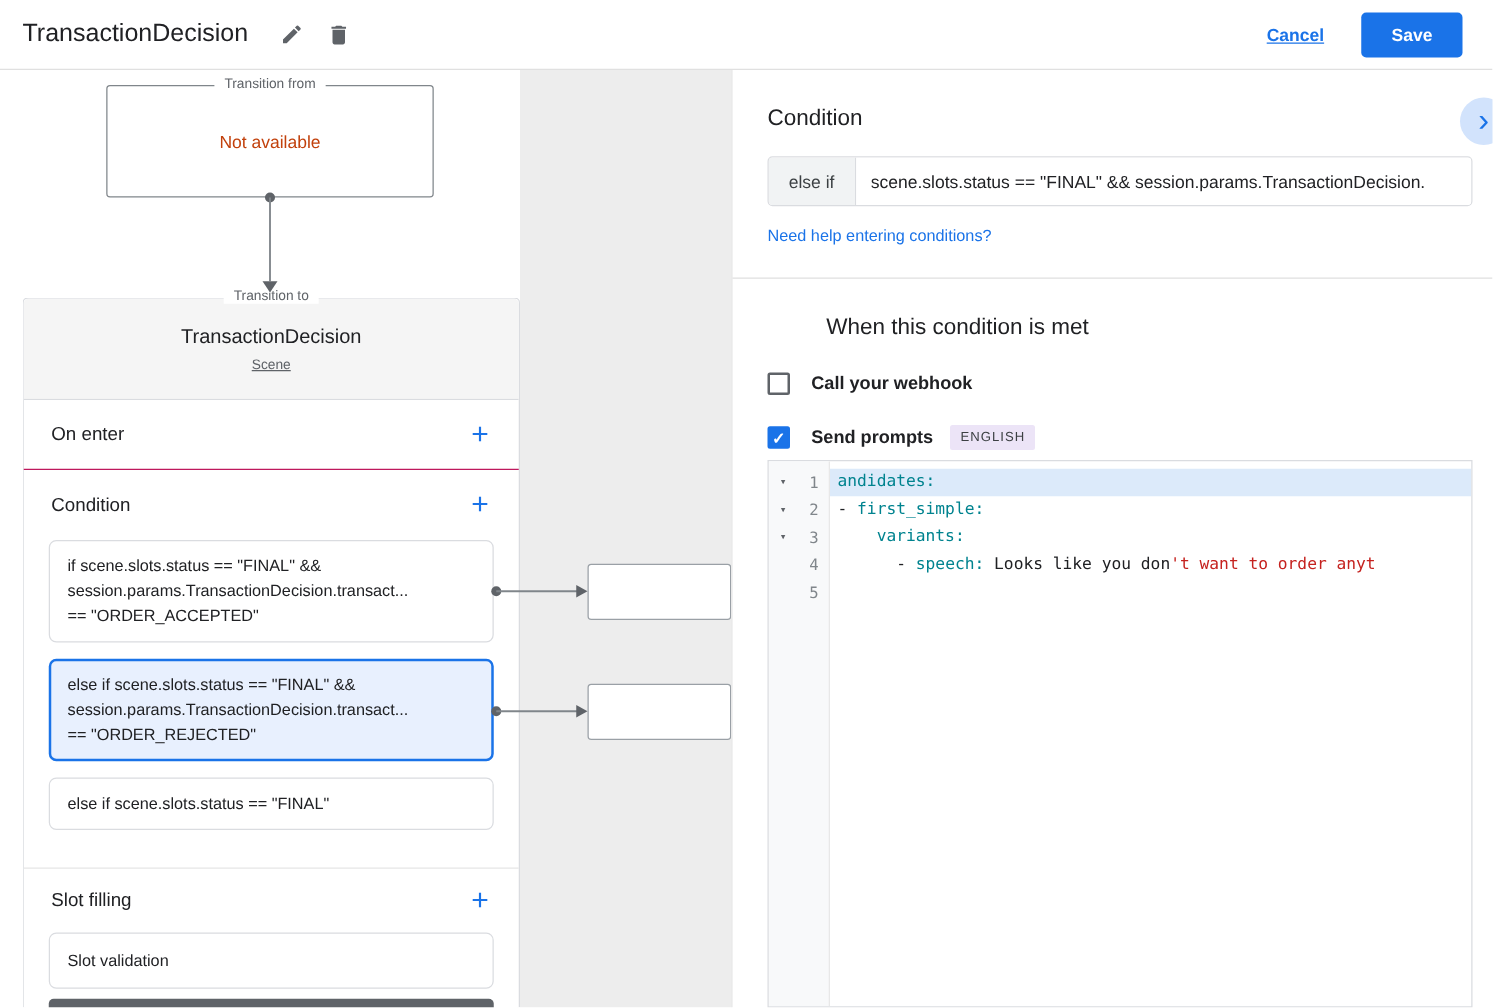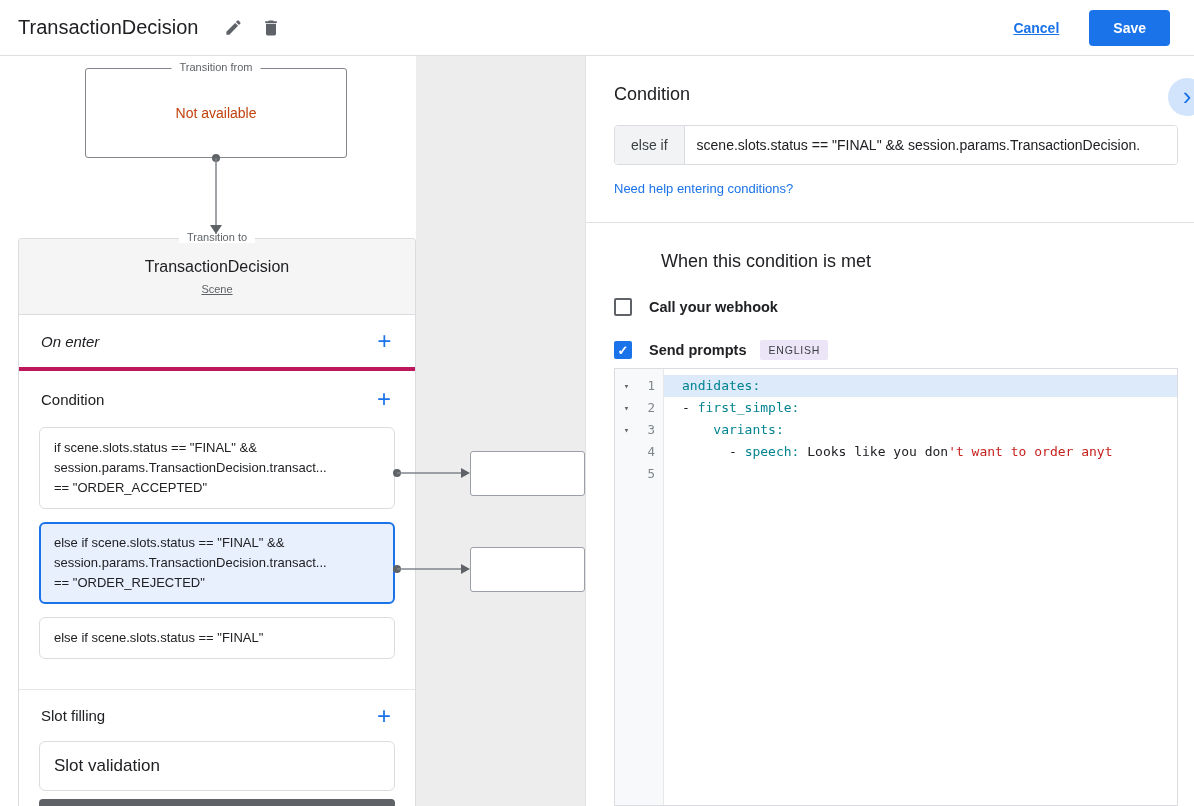--- a/index.html
+++ b/index.html
@@ -50,39 +50,39 @@
     border-radius:4px 4px 0 0; display:flex; flex-direction:column;
     align-items:center; justify-content:center; cursor:pointer;
   }
   .scene-title { font-size:16px; color:#202124; }
   .scene-sub { font-size:11px; color:#5f6368; margin-top:7px;text-decoration:underline; }
 
   .row {
     display:flex; align-items:center; justify-content:space-between;
     padding:0 18px 0 22px; flex:none;
   }
-  .row-onenter { height:56px; border-bottom:4px solid #be185d;font-style:italic; }
+  .row-onenter { height:56px; border-bottom:1px solid #be185d; }
   .row-cond { height:56px; }
   .row-slot { height:52px; border-top:1px solid #e6e6e6; }
   .row-label { font-size:15px; color:#202124; }
   .plus { color:#1a73e8; font-size:24px; line-height:1; width:26px; text-align:center; cursor:pointer; }
 
   .cond-list { padding:0 20px 30px; flex:none; }
   .cond-card {
     border:1px solid #dadce0; border-radius:6px; background:#fff;
     padding:10px 14px; margin-bottom:13px; font-size:13px; line-height:20px;
     color:#202124; cursor:pointer;
   }
   .cond-card:last-child { margin-bottom:0; }
   .cond-card.selected { border:2px solid #1a73e8; background:#e8f0fe; padding:9px 13px; }
 
   .slot-list { padding:0 20px 8px; flex:none; }
   .slot-card {
     border:1px solid #dadce0; border-radius:6px; background:#fff;
-    padding:14px; font-size:17px; color:#202124; cursor:pointer;
+    padding:14px; font-size:13px; color:#202124; cursor:pointer;
   }
   .next-edge { margin:auto 20px 0; height:7px; background:#5f6368; border-radius:4px 4px 0 0; }
 
   .target-box {
     position:absolute; left:470px; width:115px; height:45px;
     background:#fff; border:1px solid #9aa0a6; border-radius:3px; cursor:pointer;
   }
   .box1 { top:395px; }
   .box2 { top:491px; }
   .connectors { position:absolute; left:0; top:0; pointer-events:none; z-index:3; }
@@ -143,21 +143,21 @@
 
   .editor {
     position:relative; margin-top:8px; border:1px solid #dadce0; background:#fff;
     flex:1; min-height:0; overflow:hidden;
   }
   .gutter-bg { position:absolute; left:0; top:0; bottom:0; width:49px; background:#f8f9fa; border-right:1px solid #e8e8e8; }
   .ed-lines { position:relative; padding-top:6px; }
   .ed-line { display:flex; height:22px; line-height:22px; font-family:"DejaVu Sans Mono","Liberation Mono",monospace; font-size:13px; }
   .ed-fold { width:23px; flex:none; text-align:center; color:#5f6368; font-size:9px; cursor:pointer; }
   .ed-num { width:26px; flex:none; text-align:right; padding-right:9px; color:#80868b; font-size:12.5px; }
-  .ed-code { flex:1; white-space:pre; padding-left:18px; color:#202124; }
+  .ed-code { flex:1; white-space:pre; padding-left:6px; color:#202124; }
   .ed-line.selected .ed-code { background:#dceafa; }
   .tok-key { color:#00838f; }
   .tok-string { color:#c5221f; }
   .tok-plain { color:#202124; }
 </style>
 </head>
 <body>
 
 <div class="topbar">
   <div class="topbar-title">TransactionDecision</div>

